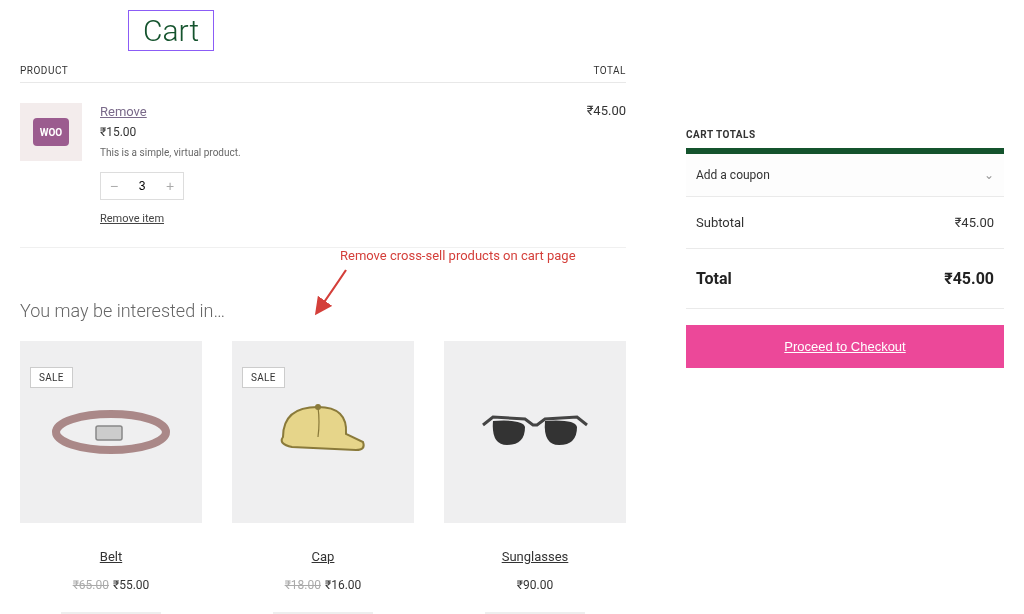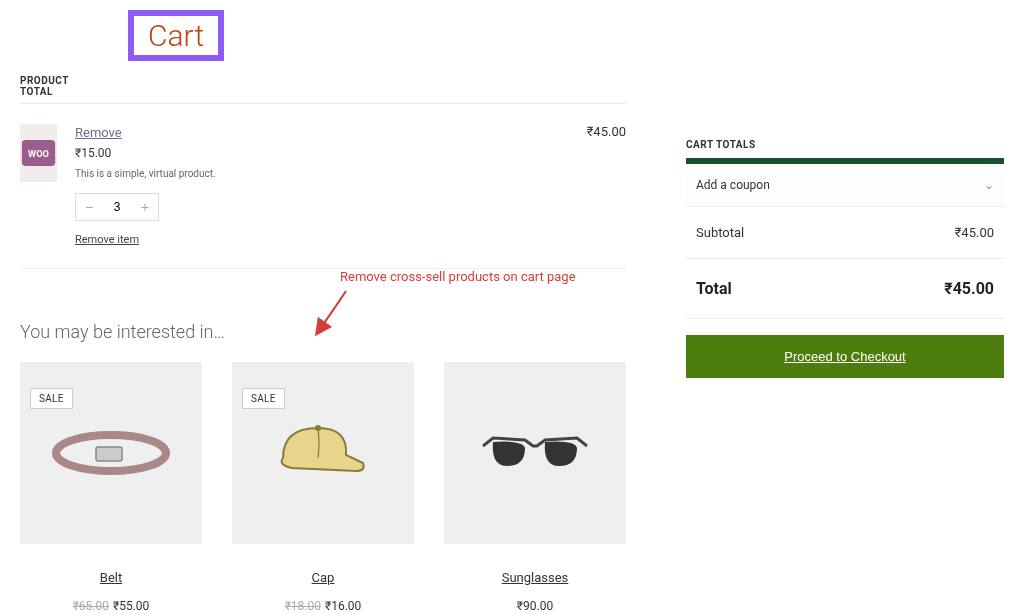--- a/index.html
+++ b/index.html
@@ -2,26 +2,26 @@
 <html><head>
   <meta charset="utf-8">
   <style>
     * { box-sizing: border-box; margin: 0; padding: 0; }
     body { font-family: -apple-system, BlinkMacSystemFont, "Segoe UI", Roboto, Arial, sans-serif; color: #333; background: #fff; font-size: 14px; }
     .page { display: flex; padding: 0 20px; gap: 60px; }
     .main { flex: 1 1 0; }
     .sidebar { width: 320px; padding-top: 70px; }
 
     .page-title-wrap { padding: 10px 0 8px 128px; }
-    .page-title { font-size: 30px; font-weight: 300; color: #c2410c; border: 6px solid #8b5cf6; padding: 2px 14px; display: inline-block; }
+    .page-title { font-size: 30px; font-weight: 300; color: #14532d; border: 1px solid #8b5cf6; padding: 2px 14px; display: inline-block; }
 
-    .cart-header { display: flex; justify-content: space-between; font-size: 10px; font-weight: 700; letter-spacing: 0.5px; color: #333; text-transform: uppercase; padding: 6px 0; border-bottom: 1px solid #e8e8e8; flex-direction: column; }
+    .cart-header { display: flex; justify-content: space-between; font-size: 10px; font-weight: 400; letter-spacing: 0.5px; color: #333; text-transform: uppercase; padding: 6px 0; border-bottom: 1px solid #e8e8e8; }
 
     .cart-item { display: flex; gap: 18px; padding: 20px 0 22px; border-bottom: 1px solid #f0f0f0; }
-    .item-thumb { width: 37px; height: 58px; background: #f3ecec; display: flex; align-items: center; justify-content: center; }
+    .item-thumb { width: 62px; height: 58px; background: #f3ecec; display: flex; align-items: center; justify-content: center; }
     .item-body { flex: 1; }
     .item-name { color: #7a6a8a; text-decoration: underline; font-size: 13px; }
     .item-price { font-size: 12px; color: #333; margin-top: 6px; }
     .item-desc { font-size: 10px; color: #676767; margin-top: 8px; }
     .qty { display: inline-flex; border: 1px solid #ddd; margin-top: 14px; height: 28px; }
     .qty button { width: 26px; border: none; background: #fff; color: #aaa; font-size: 14px; cursor: pointer; }
     .qty input { width: 30px; border: none; text-align: center; font-size: 12px; }
     .remove { display: inline-block; margin-top: 12px; font-size: 11px; color: #444; text-decoration: underline; cursor: pointer; }
     .item-total { width: 70px; text-align: right; font-size: 13px; color: #333; }
 
@@ -36,21 +36,21 @@
     .sale-badge { position: absolute; top: 26px; left: 10px; border: 1px solid #ccc; background: #fff; font-size: 10px; padding: 4px 8px; letter-spacing: 0.3px; }
     .card-name { margin-top: 26px; font-size: 13px; text-decoration: underline; color: #333; }
     .card-price { margin-top: 14px; font-size: 12px; color: #333; }
     .strike { text-decoration: line-through; color: #aaa; margin-right: 4px; }
     .add-btn { display: inline-block; margin-top: 20px; background: #eeeeee; padding: 10px 18px; font-size: 12px; font-weight: 600; color: #333; cursor: pointer; border: none; }
 
     .totals-title { font-size: 10px; font-weight: 700; letter-spacing: 0.5px; color: #333; text-transform: uppercase; padding-bottom: 8px; border-bottom: 6px solid #14532d; }
     .coupon-row { display: flex; justify-content: space-between; align-items: center; padding: 14px 10px; font-size: 12px; color: #333; border-bottom: 1px solid #eaeaea; background: #fdfdfd; cursor: pointer; }
     .subtotal-row { display: flex; justify-content: space-between; padding: 18px 10px; font-size: 13px; color: #333; border-bottom: 1px solid #eaeaea; gap: 33px; }
     .total-row { display: flex; justify-content: space-between; padding: 20px 10px; font-size: 16px; font-weight: 700; color: #222; border-bottom: 1px solid #eaeaea; }
-    .checkout-btn { display: block; width: 100%; margin-top: 16px; background: #4d7c0f; color: #fff; padding: 14px 16px; text-align: center; font-size: 13px; text-decoration: underline; border: none; cursor: pointer; }
+    .checkout-btn { display: block; width: 100%; margin-top: 16px; background: #ec4899; color: #fff; padding: 14px 16px; text-align: center; font-size: 13px; text-decoration: underline; border: none; cursor: pointer; }
     .chevron { color: #999; font-size: 12px; }
   </style>
 </head>
 <body>
 
 <div class="page-title-wrap">
   <span class="page-title">Cart</span>
 </div>
 
 <div class="page">

